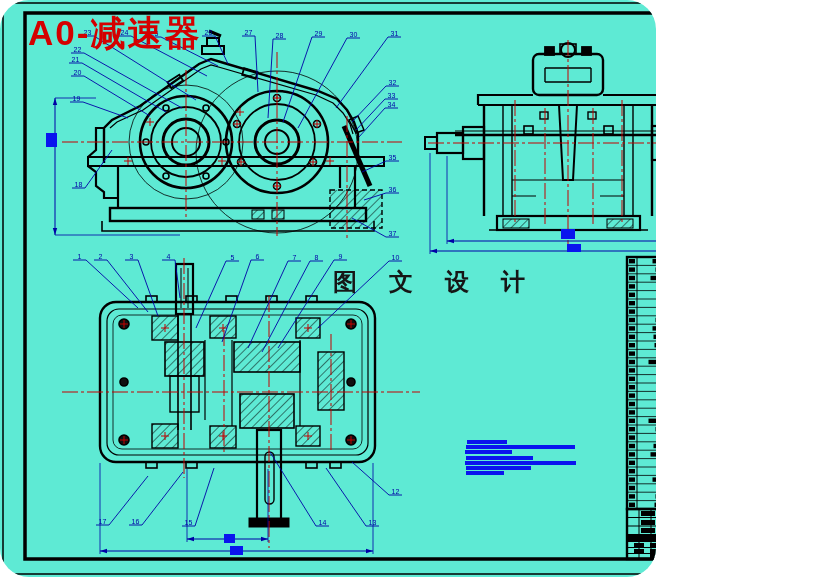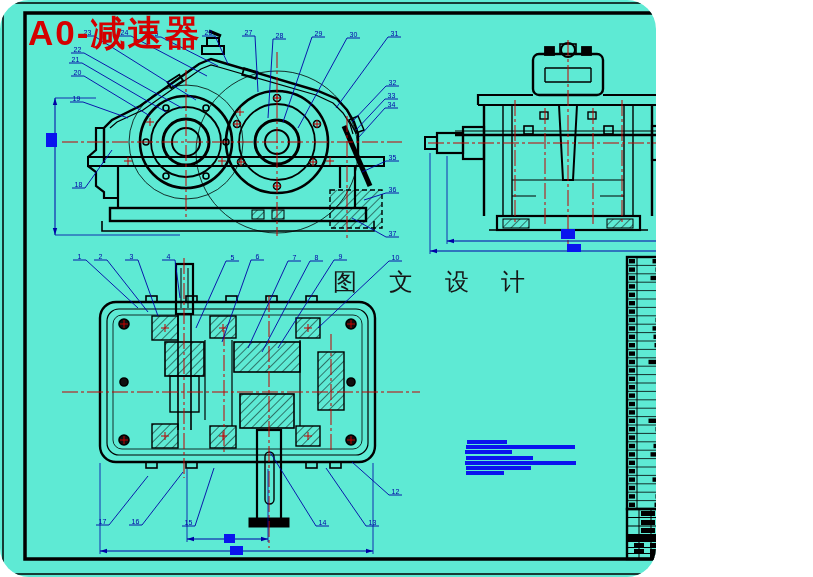--- a/index.html
+++ b/index.html
@@ -12,20 +12,21 @@
   .drawing-title{
     position:absolute;left:28px;top:10px;
     font-size:35px;font-weight:bold;color:#d40000;
     letter-spacing:2px;white-space:nowrap;
     font-family:"Liberation Sans",sans-serif;
   }
   .watermark{
     position:absolute;left:333px;top:266px;
     font-size:24px;color:#161616;letter-spacing:13px;white-space:nowrap;
     font-family:"Liberation Serif",serif;
+    font-weight:bold;
   }
 </style>
 </head>
 <body>
 
 <div id="sheet">
   <svg id="artwork" width="813" height="577" viewBox="0 0 813 577">
     <defs>
       <pattern id="hatch" width="6" height="6" patternUnits="userSpaceOnUse" patternTransform="rotate(45)">
         <line x1="0" y1="0" x2="0" y2="6" stroke="#000" stroke-width="1"></line>

